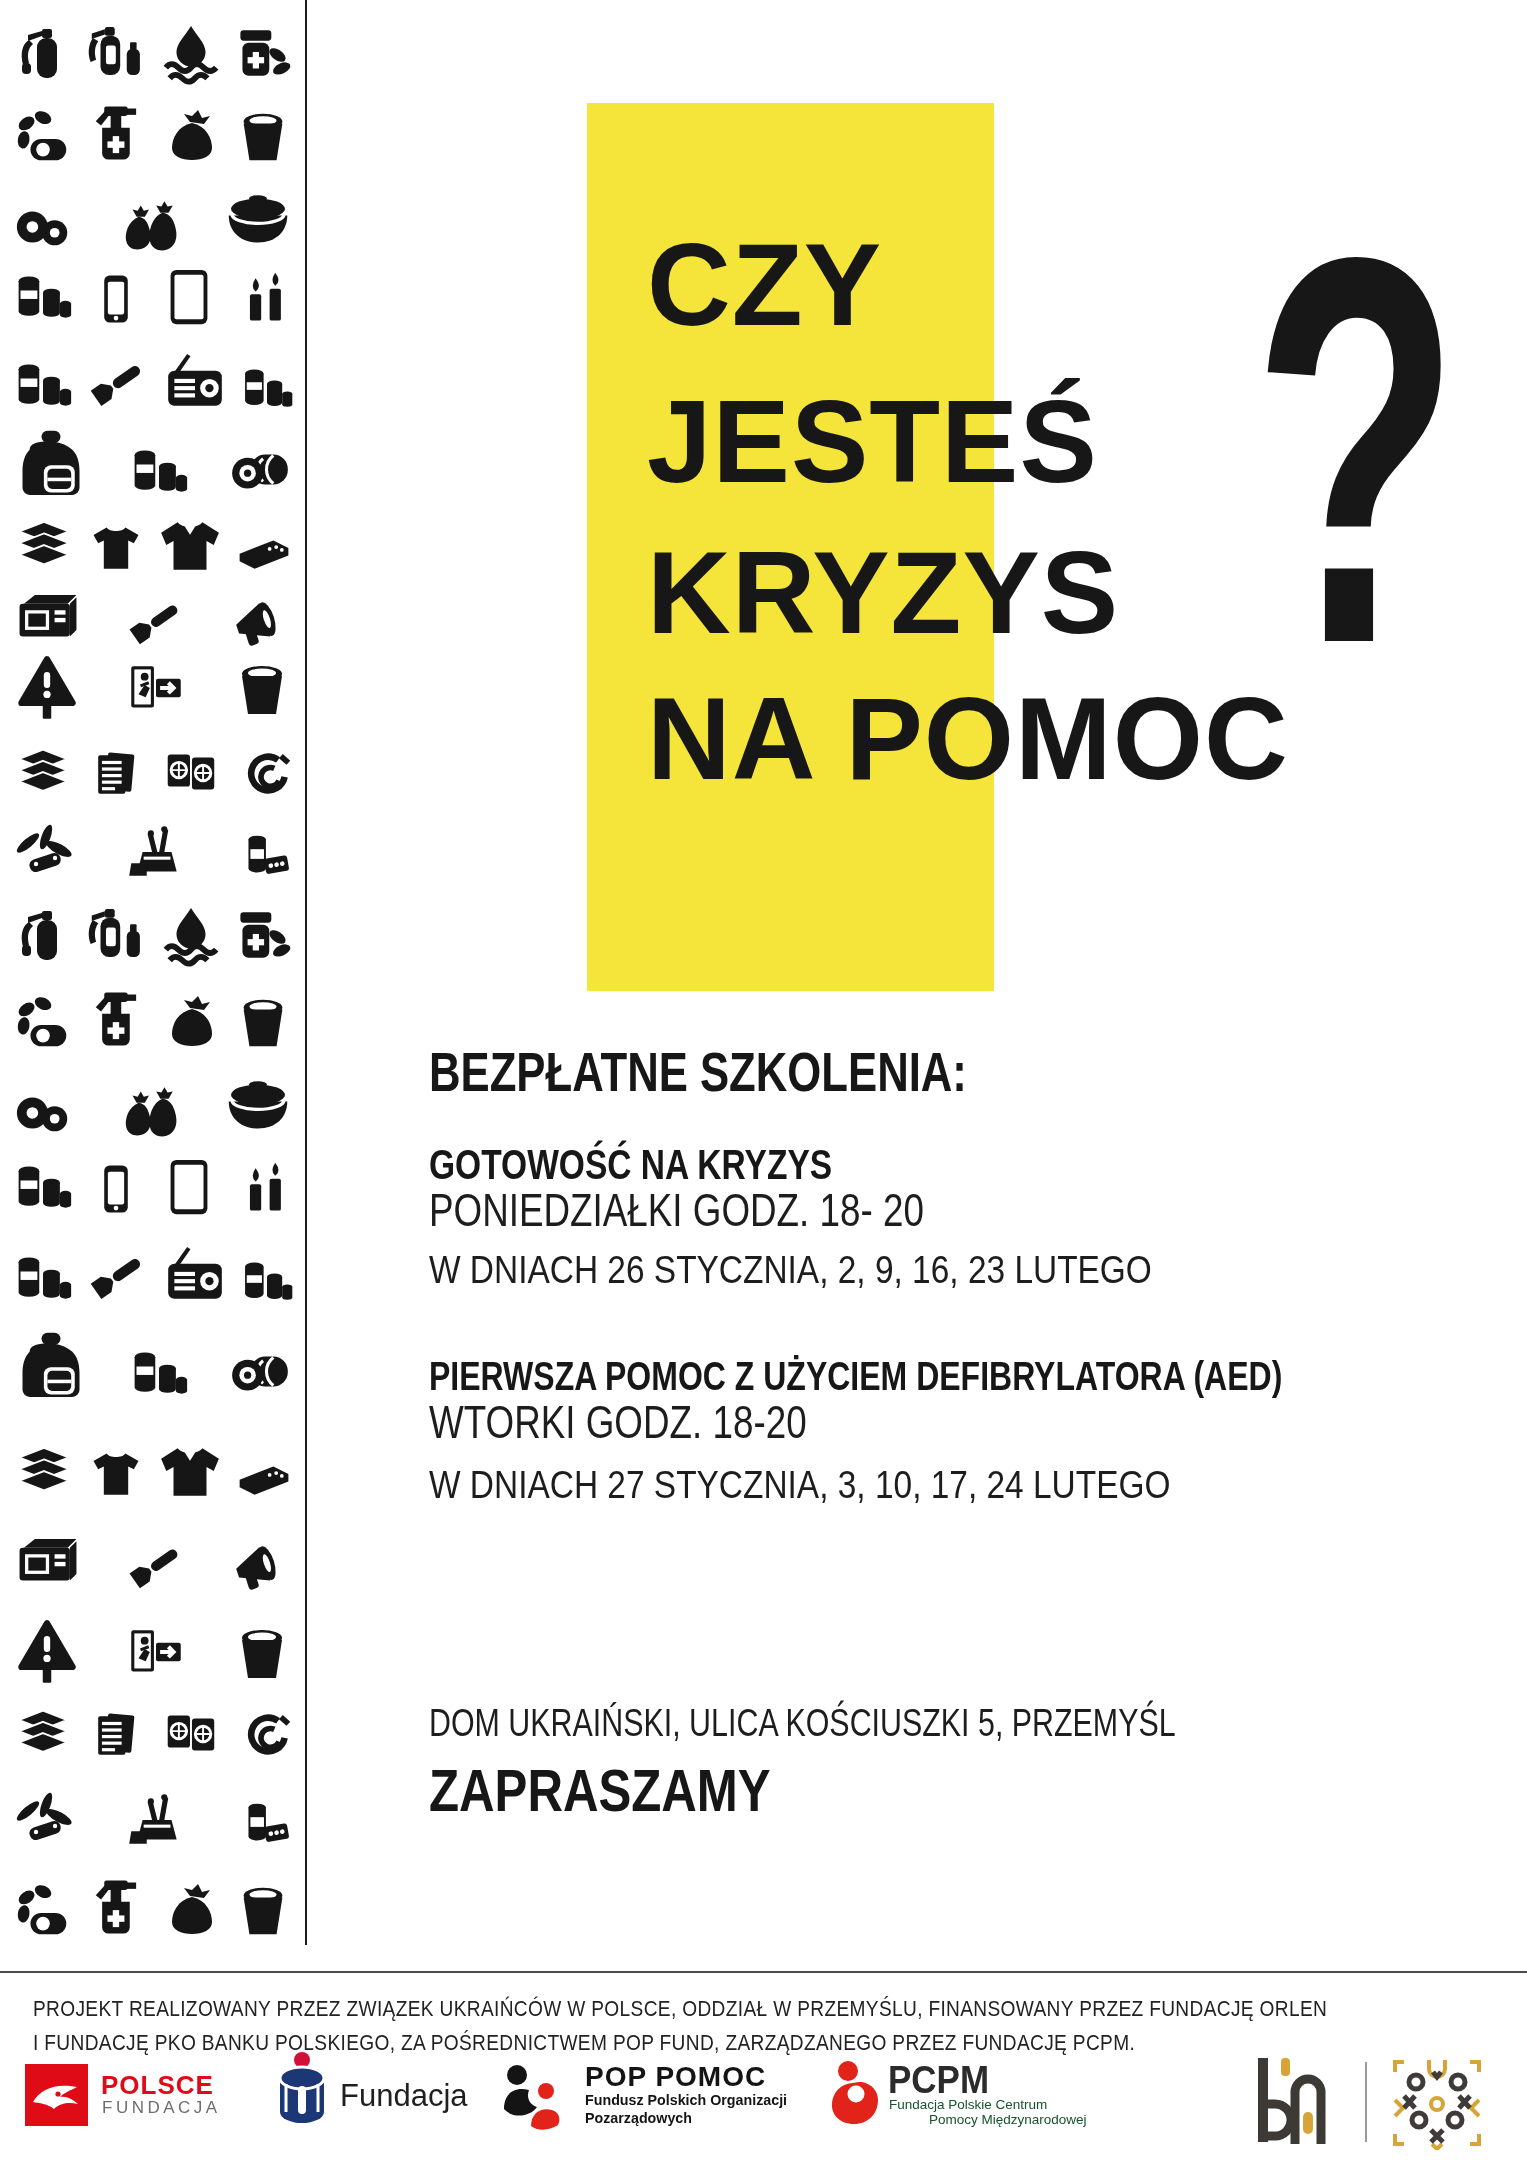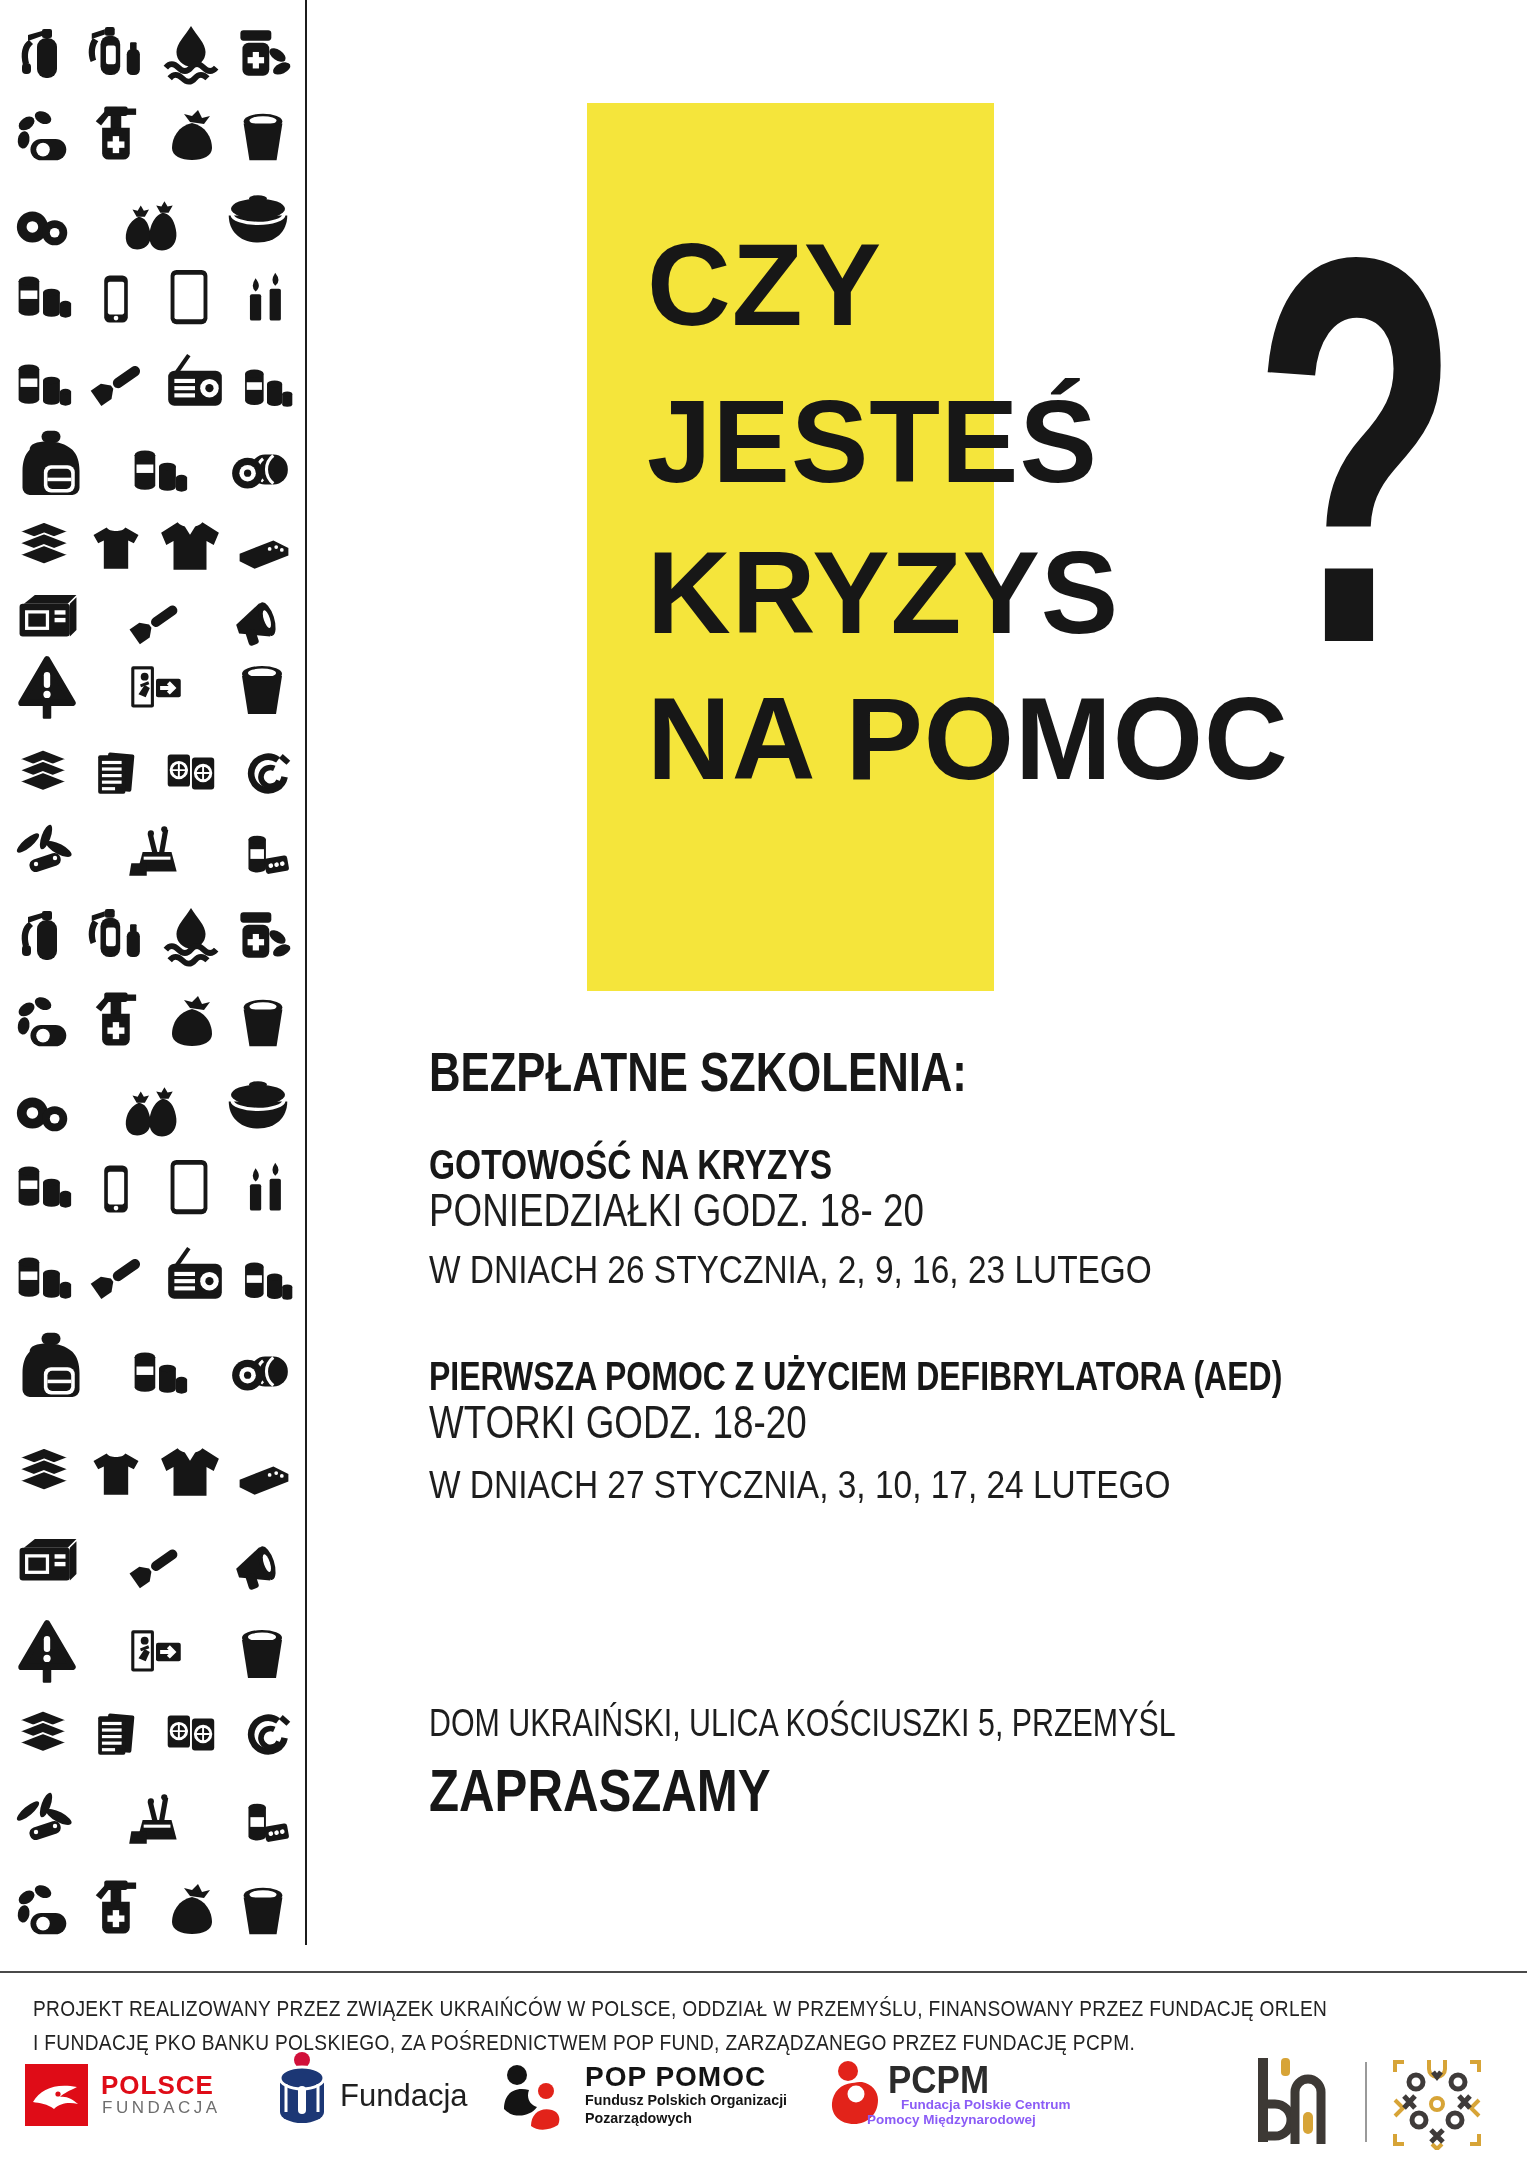--- a/index.html
+++ b/index.html
@@ -37,21 +37,21 @@
   .strip-icon{fill:#161616;display:block;}
   
   .footer-rule{position:absolute;left:0;top:1971px;width:1527px;height:2px;background:#4a4a4a;}
   .credit{font-size:22.5px;letter-spacing:.4px;color:#222;}
   .orlen-name{font-weight:bold;font-size:26px;letter-spacing:1px;color:var(--orlen-red);}
   .orlen-sub{font-size:17px;letter-spacing:3.5px;color:var(--gray);}
   .pko-label{font-size:31px;color:#1f1f1f;}
   .pop-name{font-weight:bold;font-size:28px;color:#141414;}
   .pop-sub{font-weight:bold;font-size:15.5px;color:#141414;}
   .pcpm-name{font-weight:bold;font-size:38px;color:#2b2b2b;}
-  .pcpm-sub{font-weight:bold;font-size:13.5px;color:#8b5cf6;margin-left:12px;}
+  .pcpm-sub{font-weight:normal;font-size:13.5px;color:#14532d;}
   .logo-divider{position:absolute;left:1365px;top:2062px;width:1.5px;height:80px;background:#9a9a9a;}
 </style>
 </head>
 <body>
 
 <svg width="0" height="0" style="position:absolute" aria-hidden="true">
 <defs>
 <symbol id="sym-fire-extinguisher" viewBox="0 0 64 64">
   <rect x="24" y="16" width="20" height="40" rx="9"></rect>
   <rect x="29" y="7" width="10" height="9" rx="2"></rect>
@@ -628,21 +628,21 @@
 <div class="abs pop-sub cx92" style="left:585px;top:2110px;">Pozarządowych</div>
 
 <svg class="abs" style="left:826px;top:2060px;" width="58" height="68" viewBox="0 0 58 68">
   <circle cx="22" cy="11" r="10" fill="#E2231A"></circle>
   <path fill="#E2231A" d="M36 22 C46 24 52 31 52 40 C52 54 42 64 28 64 C14 64 5 55 6 43 C7 32 15 24 26 23 C29 22.6 33 22 36 22 Z"></path>
   <circle cx="30" cy="34" r="8.5" fill="#fff"></circle>
   <path fill="#fff" d="M18 58 C18 48 24 43 31 44 C36 45 39 50 38 56 C32 61 23 61 18 58 Z" opacity="0"></path>
 </svg>
 <div class="abs pcpm-name cx92" style="left:888px;top:2061px;">PCPM</div>
 <div class="abs pcpm-sub" style="left:889px;top:2098px;">Fundacja Polskie Centrum</div>
-<div class="abs pcpm-sub" style="left:855px;top:2113px;">Pomocy Międzynarodowej</div>
+<div class="abs pcpm-sub" style="left:929px;top:2113px;">Pomocy Międzynarodowej</div>
 
 <svg class="abs" style="left:1253px;top:2056px;" width="76" height="90" viewBox="0 0 76 90">
   <path d="M10 2 V86" stroke="#3D3935" stroke-width="10" fill="none"></path>
   <path d="M10 48 h12 a16 16 0 0 1 0 32 H10" stroke="#3D3935" stroke-width="9" fill="none"></path>
   <path d="M42 88 V36 a13 13 0 0 1 26 0 V88" stroke="#3D3935" stroke-width="9" fill="none"></path>
   <rect x="50" y="56" width="10" height="22" rx="5" fill="#D7A437"></rect>
   <rect x="28" y="2" width="9" height="18" rx="4" fill="#D7A437"></rect>
 </svg>
 
 <div class="logo-divider"></div>

